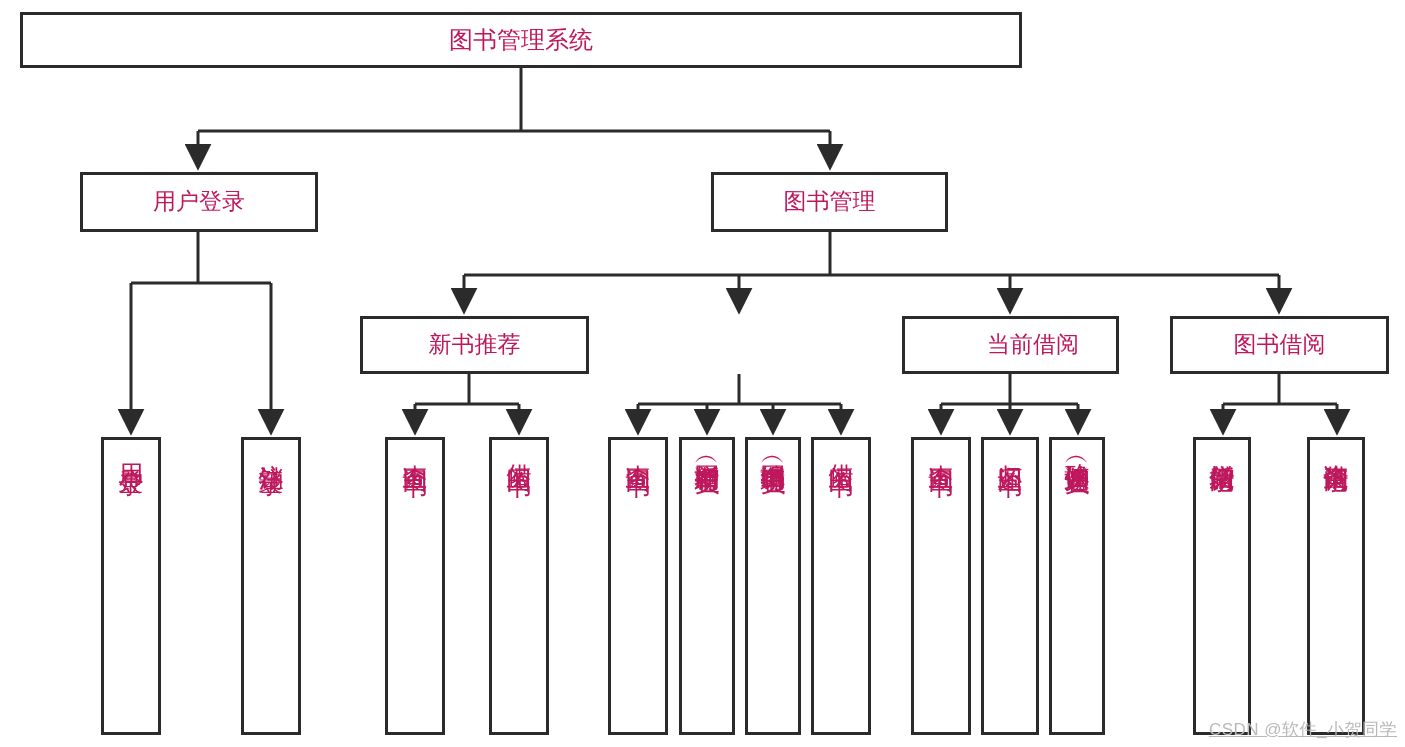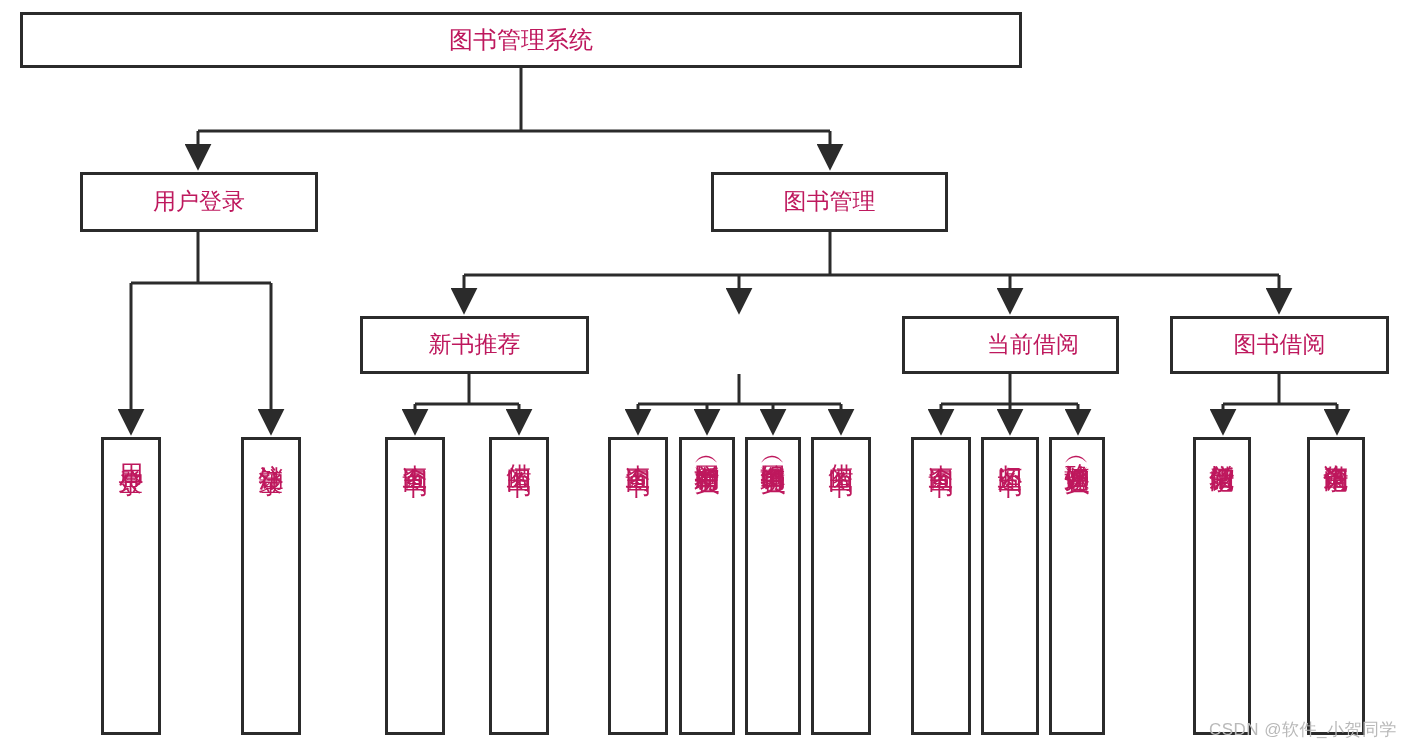--- a/index.html
+++ b/index.html
@@ -67,20 +67,21 @@
     letter-spacing: 1px;
   }
   .watermark {
     position: absolute;
     right: 8px;
     bottom: 6px;
     font-size: 17px;
     color: #b9b9b9;
     letter-spacing: 0.5px;
     white-space: nowrap;
+    text-decoration: underline;
   }
 </style>
 </head>
 <body>
 
 <div id="canvas">
 
   <svg class="edges" viewBox="0 0 1405 747" xmlns="http://www.w3.org/2000/svg">
     <defs>
       <marker id="arrow" markerWidth="9" markerHeight="9" refX="7.4" refY="4.5" orient="auto" markerUnits="strokeWidth">

